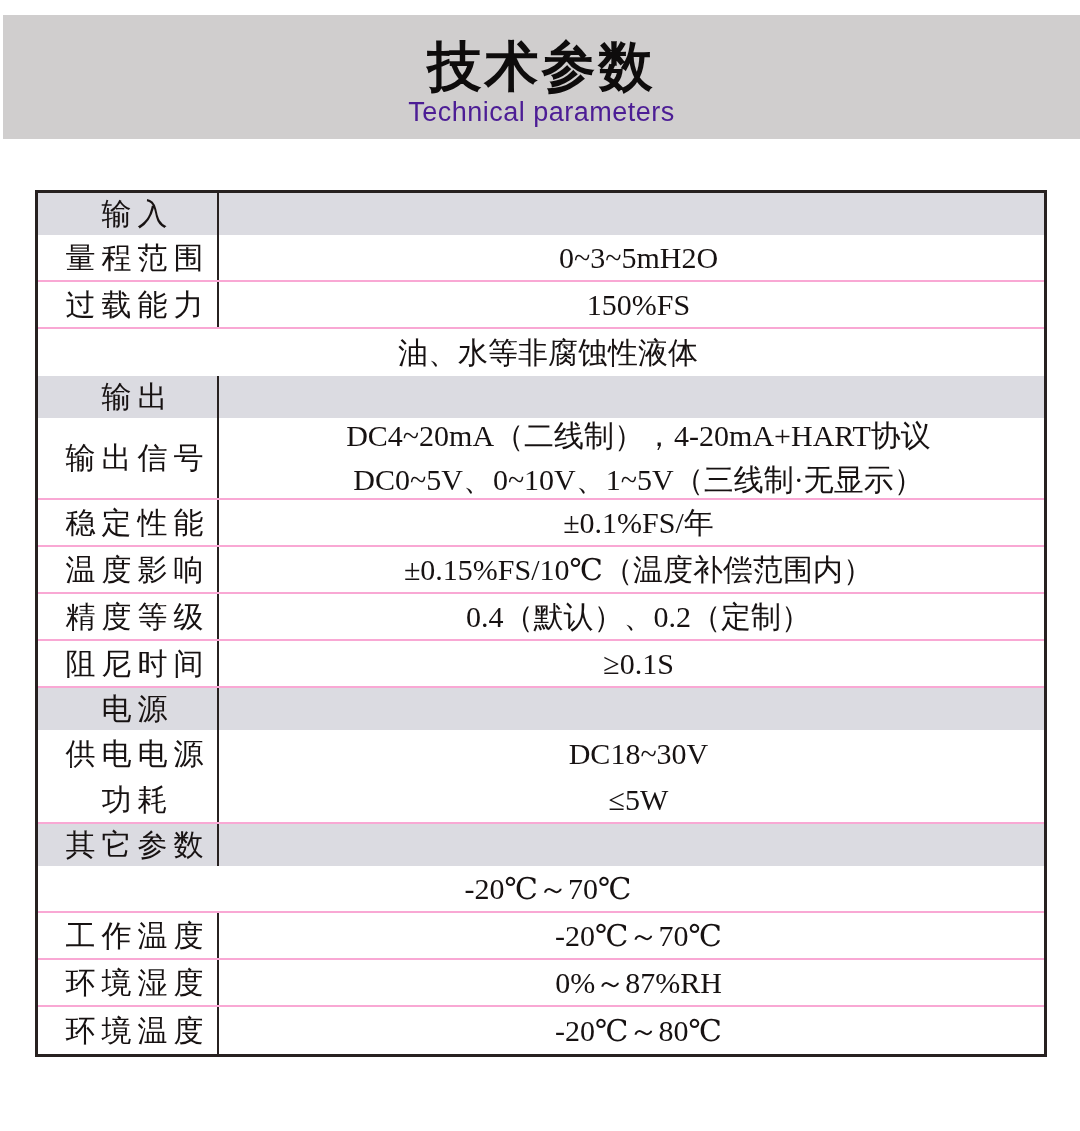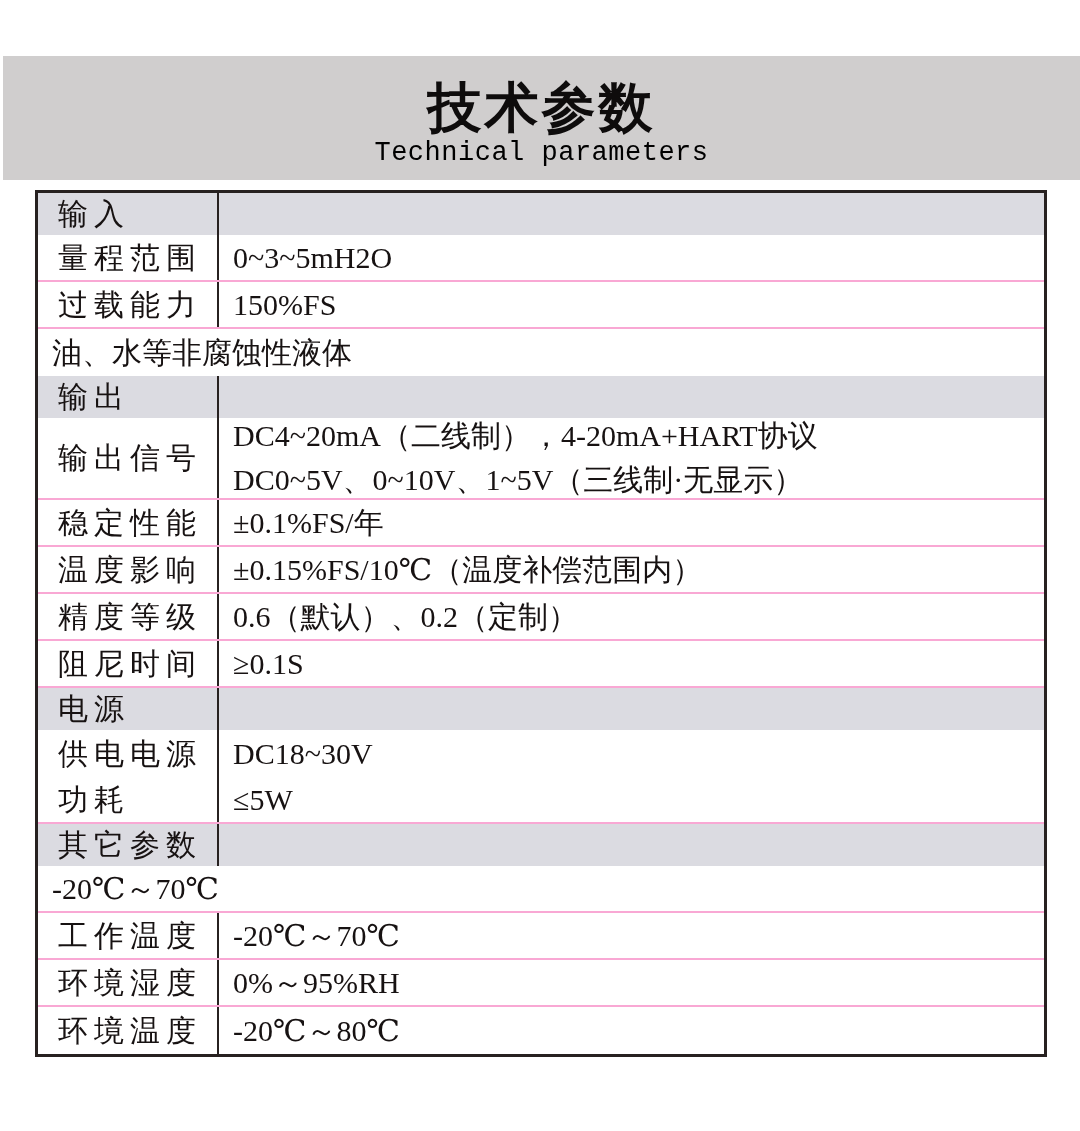--- a/index.html
+++ b/index.html
@@ -12,54 +12,54 @@
     font-family:"Liberation Serif","DejaVu Serif",serif;
     color:#171212;
   }
   
   .banner{
     position:absolute;
     left:3px; right:0; top:15px;
     height:124px;
     background:#d0cece;
     text-align:center;
-    margin-top:41px;
   }
   .banner h1{
     margin:0;
     padding-top:24px;
     font-family:"Liberation Sans","DejaVu Sans",sans-serif;
     font-weight:bold;
     font-size:54px;
     line-height:54px;
     letter-spacing:3px;
     color:#0e0c0c;
   }
   .banner .subtitle{
     margin-top:4px;
-    font-family:Liberation Mono, monospace;
+    font-family:Liberation Sans, sans-serif;
     font-size:27px;
     line-height:30px;
-    color:#000000;
+    color:#4c1d95;
     letter-spacing:0.5px;
   }
   
   .spec-table{
     position:absolute;
     left:35px; top:190px;
     width:1012px;
     border:3px solid #272120;
     background:#ffffff;
     box-sizing:border-box;
   }
   .row{
     display:flex;
     height:47px;
     box-sizing:border-box;
     background:#ffffff;
+    text-align:center;
   }
   .row.section{ height:42px; background:#dbdbe1; }
   .row.double{ height:82px; }
   .row.divider{ border-bottom:2px solid #f9a8d4; }
   .cell{
     display:flex;
     flex-direction:column;
     justify-content:center;
     box-sizing:border-box;
     font-size:30px;
@@ -119,21 +119,21 @@
       <div class="row divider">
         <div class="cell label">稳定性能</div>
         <div class="cell value">±0.1%FS/年</div>
       </div>
       <div class="row divider">
         <div class="cell label">温度影响</div>
         <div class="cell value">±0.15%FS/10℃（温度补偿范围内）</div>
       </div>
       <div class="row divider">
         <div class="cell label">精度等级</div>
-        <div class="cell value">0.6（默认）、0.2（定制）</div>
+        <div class="cell value">0.4（默认）、0.2（定制）</div>
       </div>
       <div class="row divider">
         <div class="cell label">阻尼时间</div>
         <div class="cell value">≥0.1S</div>
       </div>
       <div class="row section">
         <div class="cell label">电源</div>
         <div class="cell value"></div>
       </div>
       <div class="row">
@@ -150,21 +150,21 @@
       </div>
       <div class="row divider">
         <div class="cell value">-20℃～70℃</div>
       </div>
       <div class="row divider">
         <div class="cell label">工作温度</div>
         <div class="cell value">-20℃～70℃</div>
       </div>
       <div class="row divider">
         <div class="cell label">环境湿度</div>
-        <div class="cell value">0%～95%RH</div>
+        <div class="cell value">0%～87%RH</div>
       </div>
       <div class="row">
         <div class="cell label">环境温度</div>
         <div class="cell value">-20℃～80℃</div>
       </div>
     </div>
 
 </div>
 
 </body></html>

